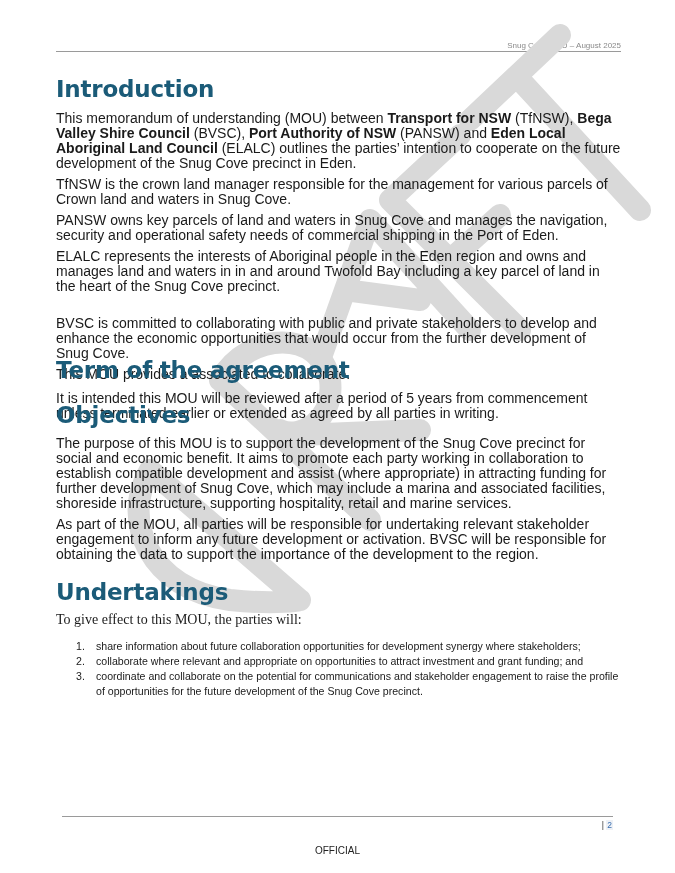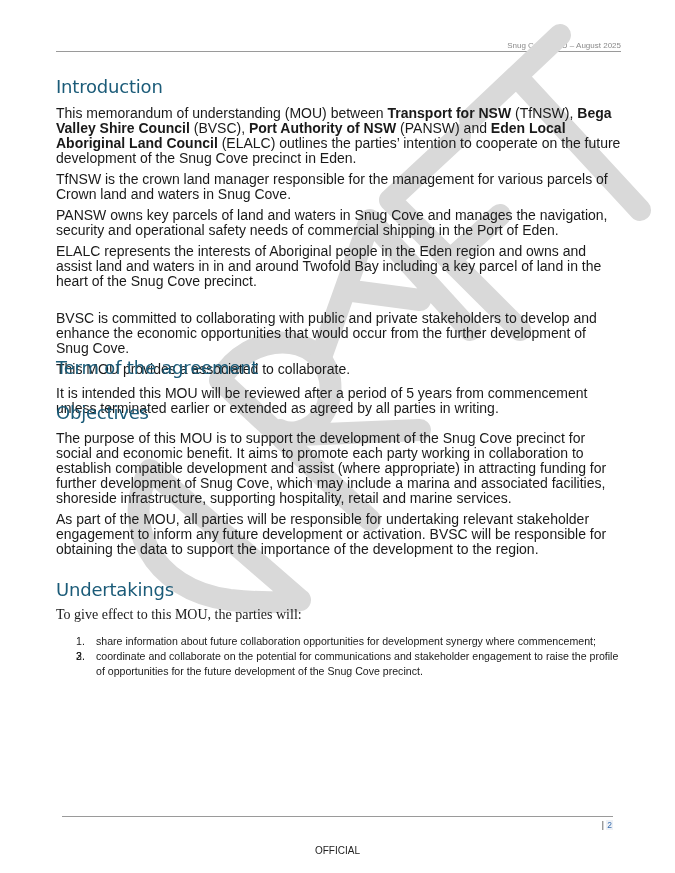--- a/index.html
+++ b/index.html
@@ -6,21 +6,21 @@
   body { width: 675px; height: 873px; position: relative; overflow: hidden;
          font-family: "Liberation Sans", sans-serif; color: #1a1a1a; }
   .page { position: absolute; left: 0; top: 0; width: 675px; height: 873px; }
 
   .header-text { position: absolute; right: 54px; top: 41px; font-size: 8px; color: #8a8a8a; }
   .header-rule { position: absolute; left: 56px; right: 54px; top: 51px; height: 1px; background: #9a9a9a; }
 
   .watermark { position: absolute; left: 0; top: 0; width: 675px; height: 873px; pointer-events: none; }
 
   .content { position: absolute; left: 56px; top: 76px; width: 565px; }
-  h2 { margin: 0; font-size: 18px; font-weight: normal; color: #1b5b78;
+  h2 { margin: 0; font-size: 23px; font-weight: bold; color: #1b5b78;
        font-family: "DejaVu Sans", sans-serif; letter-spacing: -0.2px; }
   p { margin: 0; font-size: 14px; line-height: 15px; }
   .sec { position: absolute; left: 0; width: 565px; }
   b { font-weight: bold; }
 
   ol { margin: 0; padding: 0; list-style: none; }
   ol li { position: relative; padding-left: 40px; font-size: 10.6px; line-height: 15px; }
   ol li .num { position: absolute; left: 20px; top: 0; }
 
   .footer-rule { position: absolute; left: 62px; right: 62px; top: 816px; height: 1px; background: #9a9a9a; }
@@ -51,42 +51,42 @@
     </g>
   </svg>
 
   <div class="content">
 
     <div class="sec" style="top:0px;">
       <h2 style="color: rgb(27, 91, 120);">Introduction</h2>
       <p style="margin-top:9px;"><span>This memorandum of understanding (MOU) between </span><b>Transport for NSW</b><span> (TfNSW), </span><b>Bega Valley Shire Council</b><span> (BVSC), </span><b>Port Authority of NSW</b><span> (PANSW) and </span><b>Eden Local Aboriginal Land Council</b><span> (ELALC) outlines the parties’ intention to cooperate on the future development of the Snug Cove precinct in Eden.</span></p>
       <p style="margin-top:6px;">TfNSW is the crown land manager responsible for the management for various parcels of Crown land and waters in Snug Cove.</p>
       <p style="margin-top:6px;">PANSW owns key parcels of land and waters in Snug Cove and manages the navigation, security and operational safety needs of commercial shipping in the Port of Eden.</p>
-      <p style="margin-top:6px;">ELALC represents the interests of Aboriginal people in the Eden region and owns and assist land and waters in in and around Twofold Bay including a key parcel of land in the heart of the Snug Cove precinct.</p>
+      <p style="margin-top:6px;">ELALC represents the interests of Aboriginal people in the Eden region and owns and manages land and waters in in and around Twofold Bay including a key parcel of land in the heart of the Snug Cove precinct.</p>
       <p style="margin-top:22px;">BVSC is committed to collaborating with public and private stakeholders to develop and enhance the economic opportunities that would occur from the further development of Snug Cove.</p>
       <p style="margin-top:6px;">This MOU provides a associated to collaborate.</p>
     </div>
 
     <div class="sec" style="top:263px;">
       <h2 style="color: rgb(27, 91, 120); margin-top: 18px;">Term of the agreement</h2>
       <p style="margin-top:8px;">It is intended this MOU will be reviewed after a period of 5 years from commencement unless terminated earlier or extended as agreed by all parties in writing.</p>
     </div>
 
     <div class="sec" style="top:326px;">
       <h2 style="color: rgb(27, 91, 120);">Objectives</h2>
       <p style="margin-top:8px;">The purpose of this MOU is to support the development of the Snug Cove precinct for social and economic benefit. It aims to promote each party working in collaboration to establish compatible development and assist (where appropriate) in attracting funding for further development of Snug Cove, which may include a marina and associated facilities, shoreside infrastructure, supporting hospitality, retail and marine services.</p>
       <p style="margin-top:6px;">As part of the MOU, all parties will be responsible for undertaking relevant stakeholder engagement to inform any future development or activation. BVSC will be responsible for obtaining the data to support the importance of the development to the region.</p>
     </div>
 
     <div class="sec" style="top:503px;">
       <h2 style="color: rgb(27, 91, 120);">Undertakings</h2>
       <p style="margin-top:7px;font-family:Liberation Serif, serif;">To give effect to this MOU, the parties will:</p>
       <ol style="margin-top:12px;">
-        <li><span class="num">1.</span><span>share information about future collaboration opportunities for development synergy where commencement;</span></li>
-        <li><span class="num">2.</span></li>
+        <li><span class="num">1.</span><span>share information about future collaboration opportunities for development synergy where stakeholders;</span></li>
+        <li><span class="num">2.</span><span>collaborate where relevant and appropriate on opportunities to attract investment and grant funding; and</span></li>
         <li><span class="num">3.</span><span>coordinate and collaborate on the potential for communications and stakeholder engagement to raise the profile of opportunities for the future development of the Snug Cove precinct.</span></li>
       </ol>
     </div>
 
   </div>
 
   <div class="footer-rule"></div>
   <div class="page-num"><span>| </span><span class="n" style="color: rgb(58, 111, 176);">2</span></div>
   <div class="classification">OFFICIAL</div>
 

